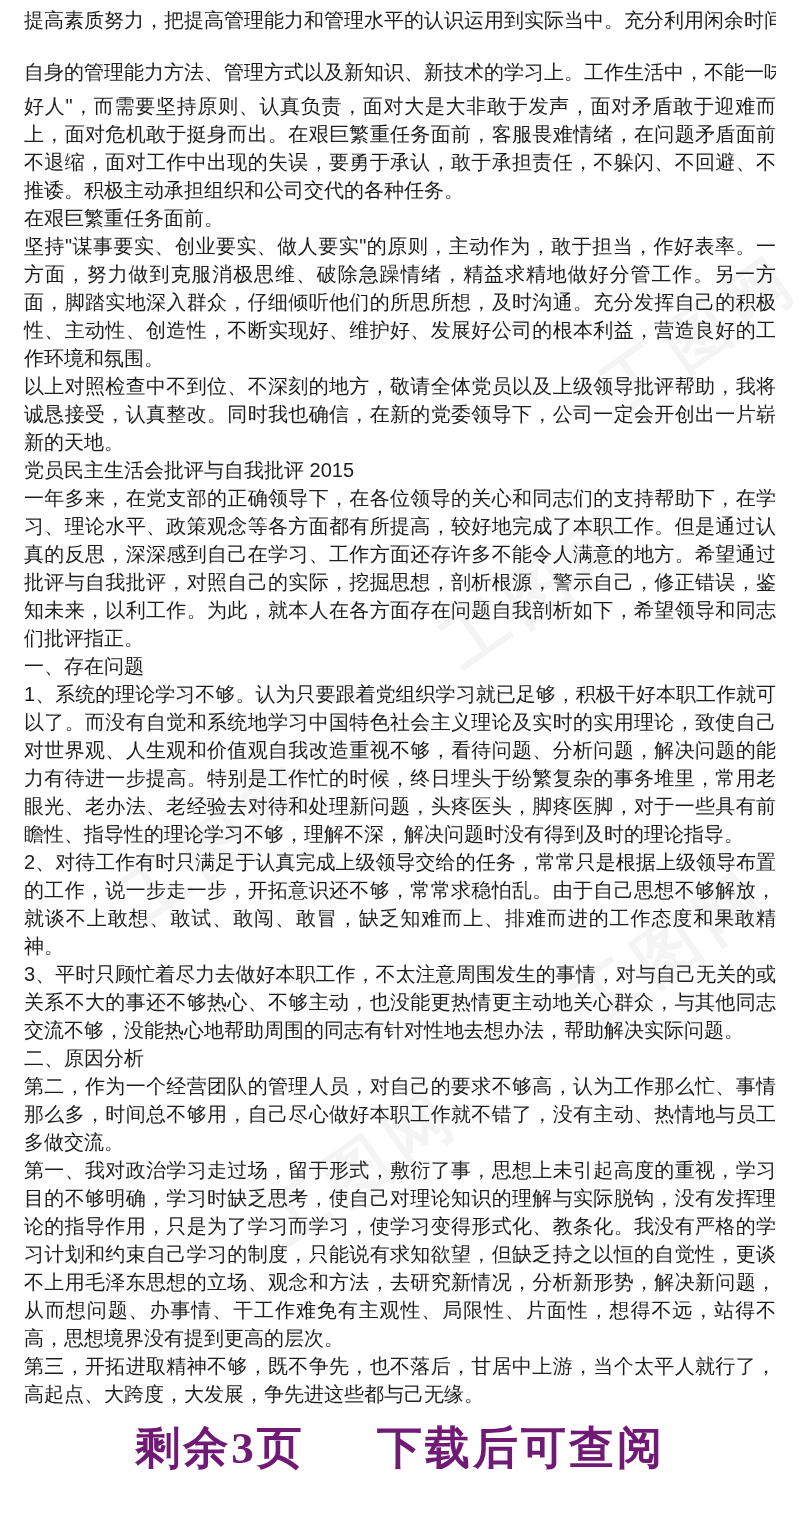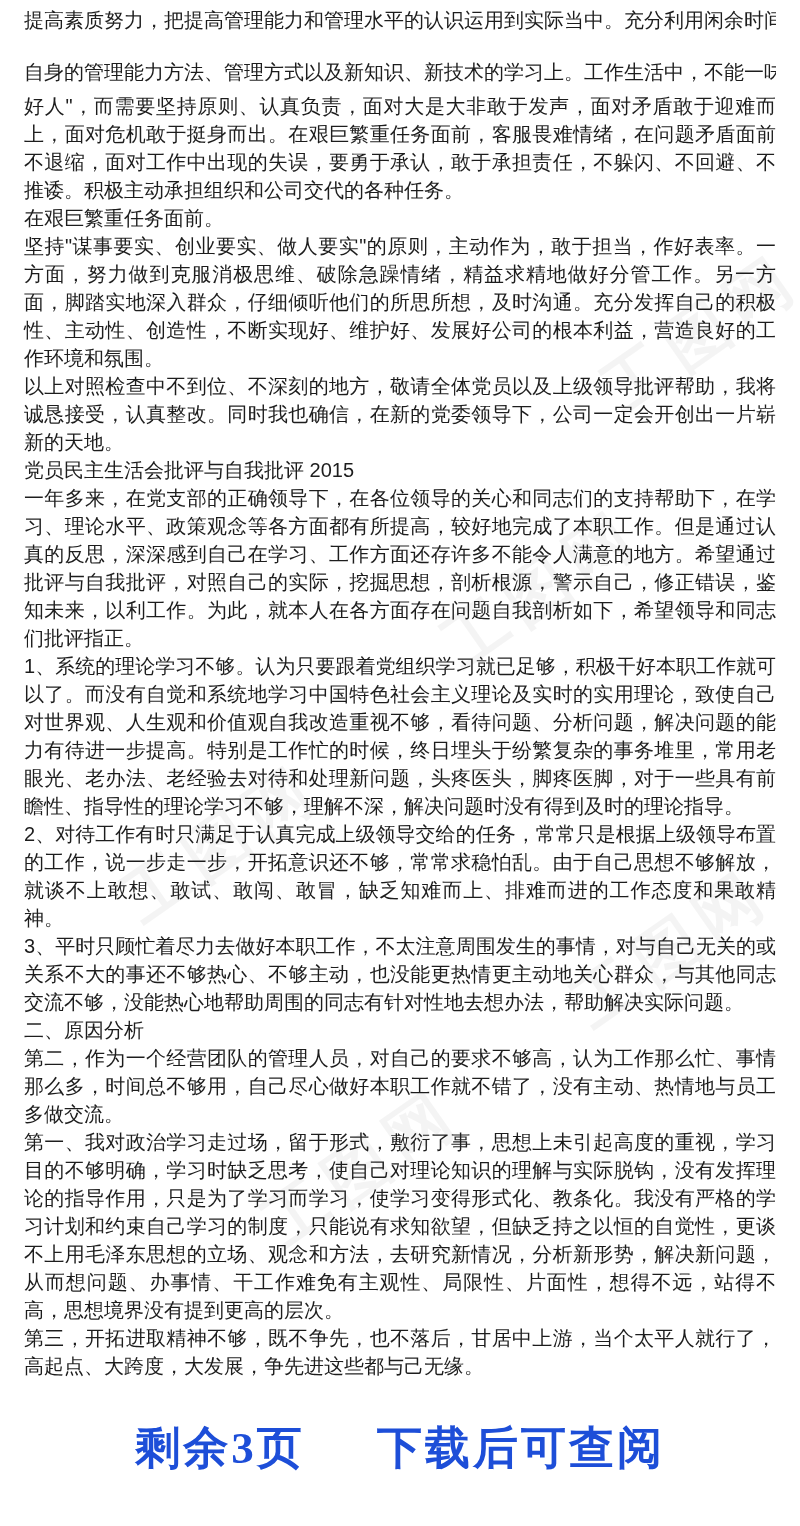--- a/index.html
+++ b/index.html
@@ -47,21 +47,21 @@
     color: #1d1d1d;
     font-size: 20px;
     line-height: 28px;
     text-align: justify;
   }
   .doc-body p { margin: 0; }
   
   .footer-banner {
     position: absolute; top: 1418px; left: 0; width: 100%;
     text-align: center;
-    color: #1d4ed8;
+    color: #701a75;
     font-family: "Liberation Serif", serif;
     font-weight: bold;
     font-size: 45px;
     letter-spacing: 3px;
     white-space: nowrap;
   }
   .footer-banner .hint { margin-left: 58px; }
 </style>
 </head>
 <body>
@@ -79,20 +79,21 @@
   <p class="top-line1">提高素质努力，把提高管理能力和管理水平的认识运用到实际当中。充分利用闲余时间，将更多的时间用在提高</p>
   <p class="top-line2">自身的管理能力方法、管理方式以及新知识、新技术的学习上。工作生活中，不能一味当"老</p>
 
   <div class="doc-body">
     <p>好人"，而需要坚持原则、认真负责，面对大是大非敢于发声，面对矛盾敢于迎难而上，面对危机敢于挺身而出。在艰巨繁重任务面前，客服畏难情绪，在问题矛盾面前不退缩，面对工作中出现的失误，要勇于承认，敢于承担责任，不躲闪、不回避、不推诿。积极主动承担组织和公司交代的各种任务。</p>
     <p>在艰巨繁重任务面前。</p>
     <p>坚持"谋事要实、创业要实、做人要实"的原则，主动作为，敢于担当，作好表率。一方面，努力做到克服消极思维、破除急躁情绪，精益求精地做好分管工作。另一方面，脚踏实地深入群众，仔细倾听他们的所思所想，及时沟通。充分发挥自己的积极性、主动性、创造性，不断实现好、维护好、发展好公司的根本利益，营造良好的工作环境和氛围。</p>
     <p>以上对照检查中不到位、不深刻的地方，敬请全体党员以及上级领导批评帮助，我将诚恳接受，认真整改。同时我也确信，在新的党委领导下，公司一定会开创出一片崭新的天地。</p>
     <p>党员民主生活会批评与自我批评 2015</p>
     <p>一年多来，在党支部的正确领导下，在各位领导的关心和同志们的支持帮助下，在学习、理论水平、政策观念等各方面都有所提高，较好地完成了本职工作。但是通过认真的反思，深深感到自己在学习、工作方面还存许多不能令人满意的地方。希望通过批评与自我批评，对照自己的实际，挖掘思想，剖析根源，警示自己，修正错误，鉴知未来，以利工作。为此，就本人在各方面存在问题自我剖析如下，希望领导和同志们批评指正。</p>
+    <p>一、存在问题</p>
     <p>1、系统的理论学习不够。认为只要跟着党组织学习就已足够，积极干好本职工作就可以了。而没有自觉和系统地学习中国特色社会主义理论及实时的实用理论，致使自己对世界观、人生观和价值观自我改造重视不够，看待问题、分析问题，解决问题的能力有待进一步提高。特别是工作忙的时候，终日埋头于纷繁复杂的事务堆里，常用老眼光、老办法、老经验去对待和处理新问题，头疼医头，脚疼医脚，对于一些具有前瞻性、指导性的理论学习不够，理解不深，解决问题时没有得到及时的理论指导。</p>
     <p>2、对待工作有时只满足于认真完成上级领导交给的任务，常常只是根据上级领导布置的工作，说一步走一步，开拓意识还不够，常常求稳怕乱。由于自己思想不够解放，就谈不上敢想、敢试、敢闯、敢冒，缺乏知难而上、排难而进的工作态度和果敢精神。</p>
     <p>3、平时只顾忙着尽力去做好本职工作，不太注意周围发生的事情，对与自己无关的或关系不大的事还不够热心、不够主动，也没能更热情更主动地关心群众，与其他同志交流不够，没能热心地帮助周围的同志有针对性地去想办法，帮助解决实际问题。</p>
     <p>二、原因分析</p>
     <p>第二，作为一个经营团队的管理人员，对自己的要求不够高，认为工作那么忙、事情那么多，时间总不够用，自己尽心做好本职工作就不错了，没有主动、热情地与员工多做交流。</p>
     <p>第一、我对政治学习走过场，留于形式，敷衍了事，思想上未引起高度的重视，学习目的不够明确，学习时缺乏思考，使自己对理论知识的理解与实际脱钩，没有发挥理论的指导作用，只是为了学习而学习，使学习变得形式化、教条化。我没有严格的学习计划和约束自己学习的制度，只能说有求知欲望，但缺乏持之以恒的自觉性，更谈不上用毛泽东思想的立场、观念和方法，去研究新情况，分析新形势，解决新问题，从而想问题、办事情、干工作难免有主观性、局限性、片面性，想得不远，站得不高，思想境界没有提到更高的层次。</p>
     <p>第三，开拓进取精神不够，既不争先，也不落后，甘居中上游，当个太平人就行了，高起点、大跨度，大发展，争先进这些都与己无缘。</p>
   </div>
 
   <div class="footer-banner">

